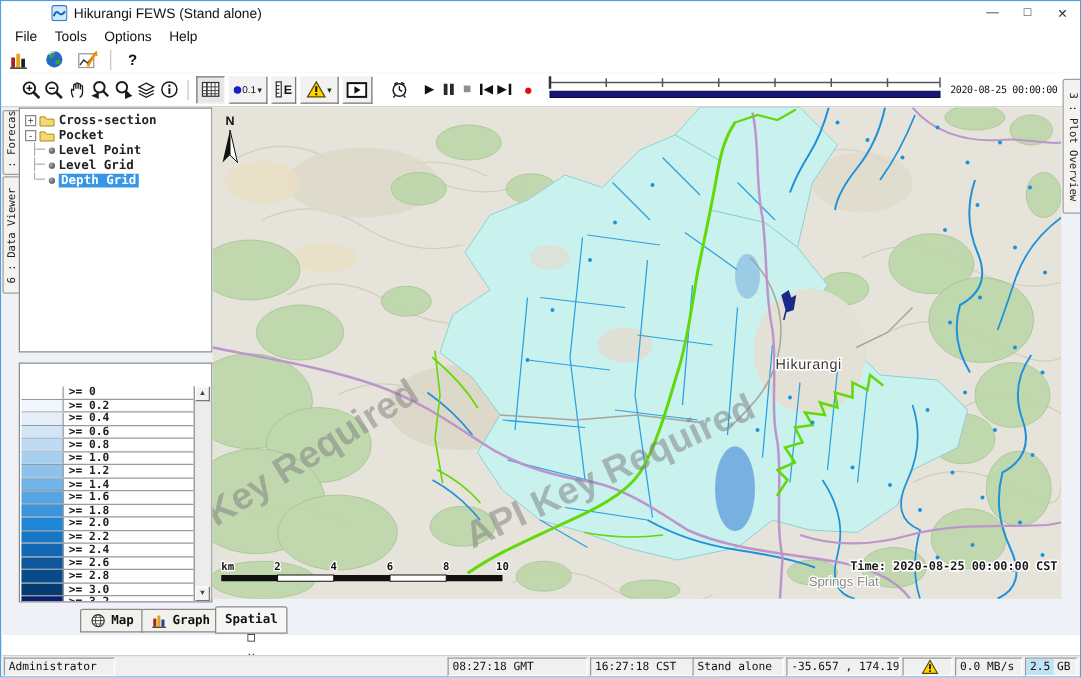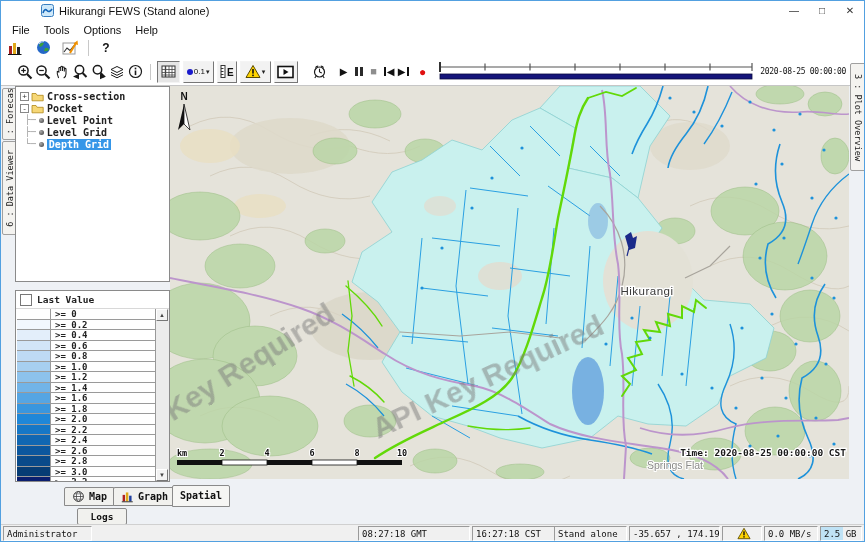--- a/index.html
+++ b/index.html
@@ -294,24 +294,20 @@
         <span>Level Grid</span>
       </div>
       <div class="trow" style="padding-left:9px">
         <span class="tcon">└─</span>
         <span class="bullet"></span>
         <span class="tsel">Depth Grid</span>
       </div>
     </div>
 
     <div class="legend">
-      <div class="lvrow">
-        <span class="cb"></span>
-        <span class="cblab">Last Value</span>
-      </div>
       <div class="llist">
           <div class="lrow">
             <span class="lsw" style="background: rgb(255, 255, 255);"></span>
             <span class="llab">&gt;= 0</span>
           </div>
           <div class="lrow">
             <span class="lsw" style="background: rgb(242, 247, 253);"></span>
             <span class="llab">&gt;= 0.2</span>
           </div>
           <div class="lrow">
@@ -602,25 +598,20 @@
         <circle cx="7.5" cy="7.5" r="6.5" fill="#2468c8"></circle>
         <path d="M3,5 Q5,2 8,3 Q7,6 4,7 Z" fill="#3aa03a"></path>
           <path d="M9,8 Q12,7 13,10 Q10,12 8,11 Z" fill="#3aa03a"></path>
       </svg>
       <span class="tx">Spatial</span>
       <span style="font-size:10px;">□</span>
       <span style="font-size:10px;font-weight:bold;">✕</span>
     </div>
   </div>
 
-  <div class="logsrow">
-    <div class="logsbtn">
-        <span>Logs</span>
-      </div>
-  </div>
 
   <div class="status">
     <div class="scell" style="left:2px;width:89px;">
         <span>Administrator</span>
       </div>
     <div class="scell" style="left:357px;width:112px;">
         <span>08:27:18 GMT</span>
       </div>
     <div class="scell" style="left:471px;width:104px;">
         <span>16:27:18 CST</span>

